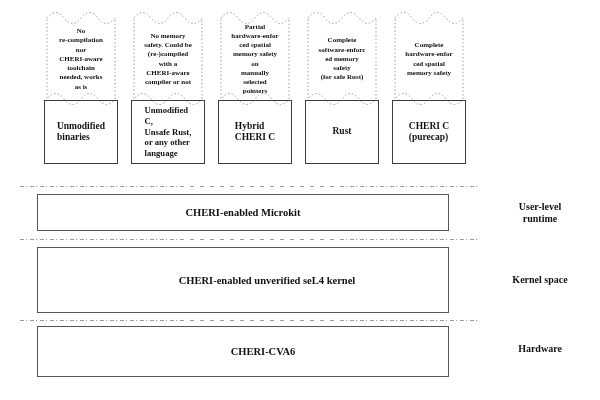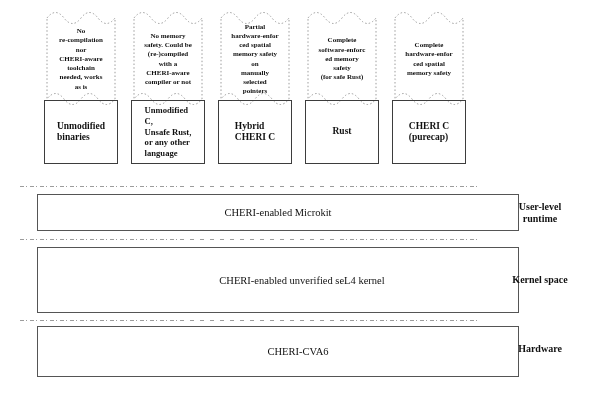--- a/index.html
+++ b/index.html
@@ -47,26 +47,26 @@
     position:absolute;left:20px;width:458px;height:1px;
     background:repeating-linear-gradient(to right,
       var(--dot) 0, var(--dot) 4px,
       transparent 4px, transparent 6.5px,
       var(--dot) 6.5px, var(--dot) 7.5px,
       transparent 7.5px, transparent 10px);
   }
   .sep1{top:186px;} .sep2{top:239px;} .sep3{top:320px;}
   
   .bar{
-    position:absolute;left:37px;width:482px;
+    position:absolute;left:37px;width:412px;
     border:1px solid var(--bar-border);
     box-sizing:border-box;
     display:flex;align-items:center;justify-content:center;
     text-align:center;
-    font-size:10.5px;font-weight:normal;
+    font-size:10.5px;font-weight:bold;
     background:var(--bg);
   }
   .bar-runtime{top:194px;height:37px;}
   .bar-kernel{top:247px;height:66px;padding-left:48px;}
   .bar-hardware{top:326px;height:51px;padding-left:40px;}
   
   .side{
     position:absolute;left:494px;width:92px;
     text-align:center;
     font-size:10px;font-weight:bold;line-height:1.24;

